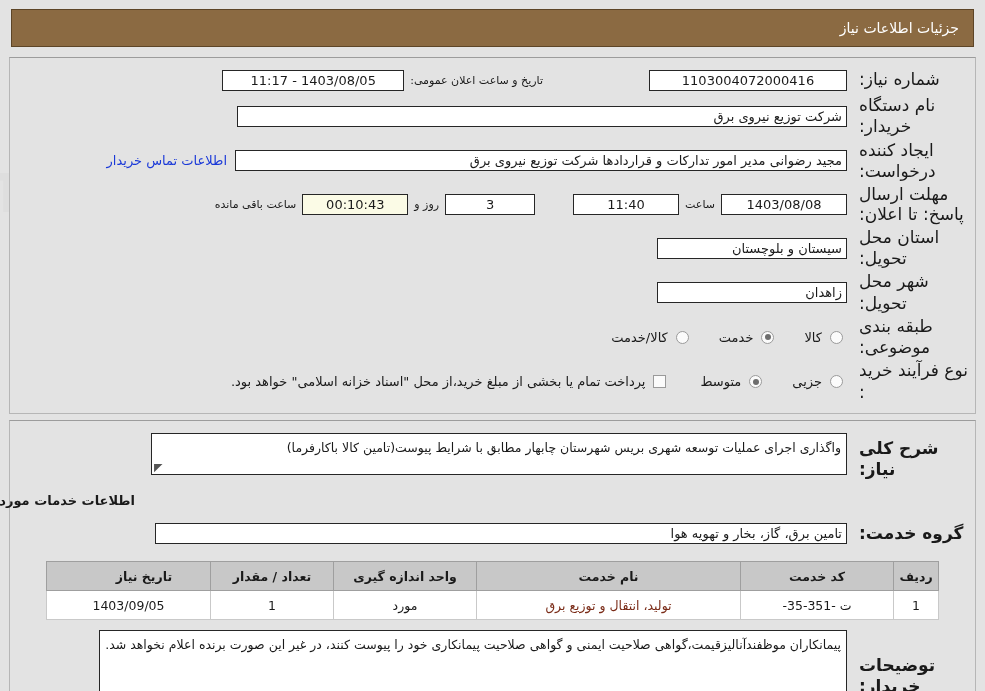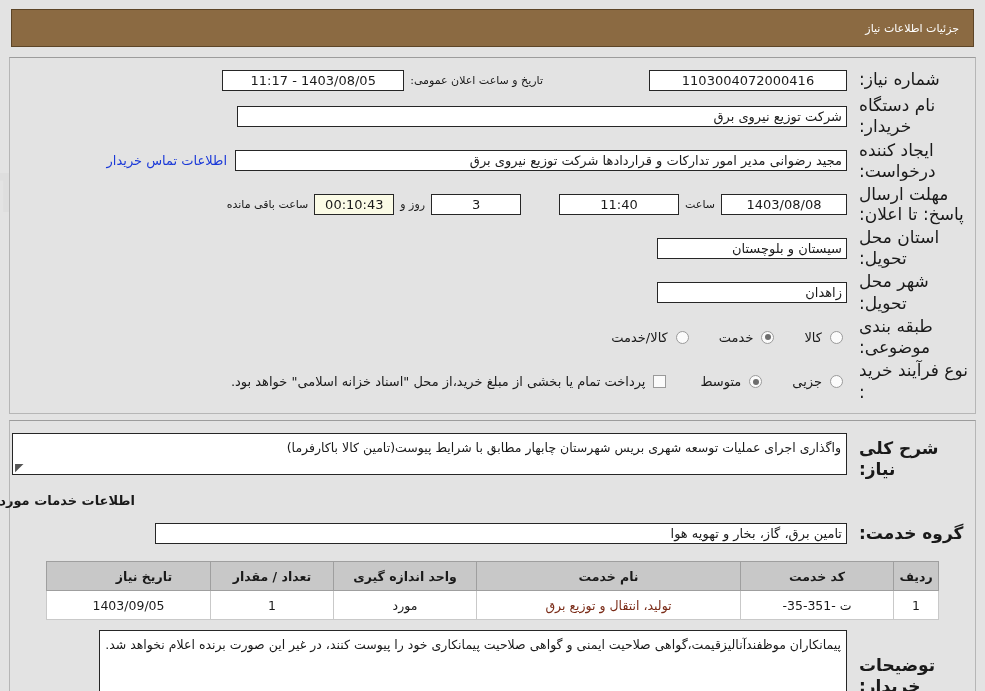--- a/index.html
+++ b/index.html
@@ -37,21 +37,21 @@
     box-sizing: border-box;
     display: flex;
     align-items: center;
     justify-content: flex-start;
     padding: 0 14px;
     position: relative;
     z-index: 2;
   }
   .titlebar-text {
     color: #ffffff;
-    font-size: 11px;
+    font-size: 14px;
   }
 
   
   .panel {
     margin: 10px 9px 0 9px;
     border: 1px solid #b6b6b6;
     border-top-color: #9c9c9c;
     background: #e3e3e3;
     box-sizing: border-box;
     position: relative;
@@ -93,23 +93,23 @@
     white-space: nowrap;
     color: #1a1a1a;
   }
   .box.center { text-align: center; }
   .box.yellowish { background: #fbfbe6; }
 
   .w-need   { width: 198px; }
   .w-org    { width: 610px; }
   .w-create { width: 612px; }
   .w-date   { width: 126px; }
-  .w-time   { width: 120px; }
+  .w-time   { width: 106px; }
   .w-days   { width: 90px; }
-  .w-count  { width: 80px; }
+  .w-count  { width: 106px; }
   .w-prov   { width: 190px; }
   .w-city   { width: 190px; }
   .w-pubdt  { width: 182px; }
 
   .inline-lbl {
     font-size: 11px;
     padding: 0 6px;
     color: #1a1a1a;
     white-space: nowrap;
   }
@@ -342,21 +342,21 @@
       <span class="checkbox"></span>
       <span class="opt-lbl">پرداخت تمام یا بخشی از مبلغ خرید،از محل "اسناد خزانه اسلامی" خواهد بود.</span>
     </div>
   </div>
 </div>
 
 <div class="panel panel-mid">
 
   <div class="row" style="align-items:flex-start;">
     <span class="lbl bold-lbl" style="padding-top:5px;">شرح کلی نیاز:</span>
-    <div class="ta" style="width:835px;height:42px;">
+    <div class="ta" style="width:696px;height:42px;">
       <span>واگذاری اجرای عملیات توسعه شهری بریس شهرستان چابهار مطابق با شرایط پیوست(تامین کالا باکارفرما)</span>
       <span class="grip">◥</span>
     </div>
   </div>
 
   <div class="row" style="min-height:30px;">
     <span class="section-head" style="width:auto;margin-right:840px;margin-top:6px;white-space:nowrap;">اطلاعات خدمات مورد نیاز</span>
   </div>
 
   <div class="row" style="margin-top:8px;">

